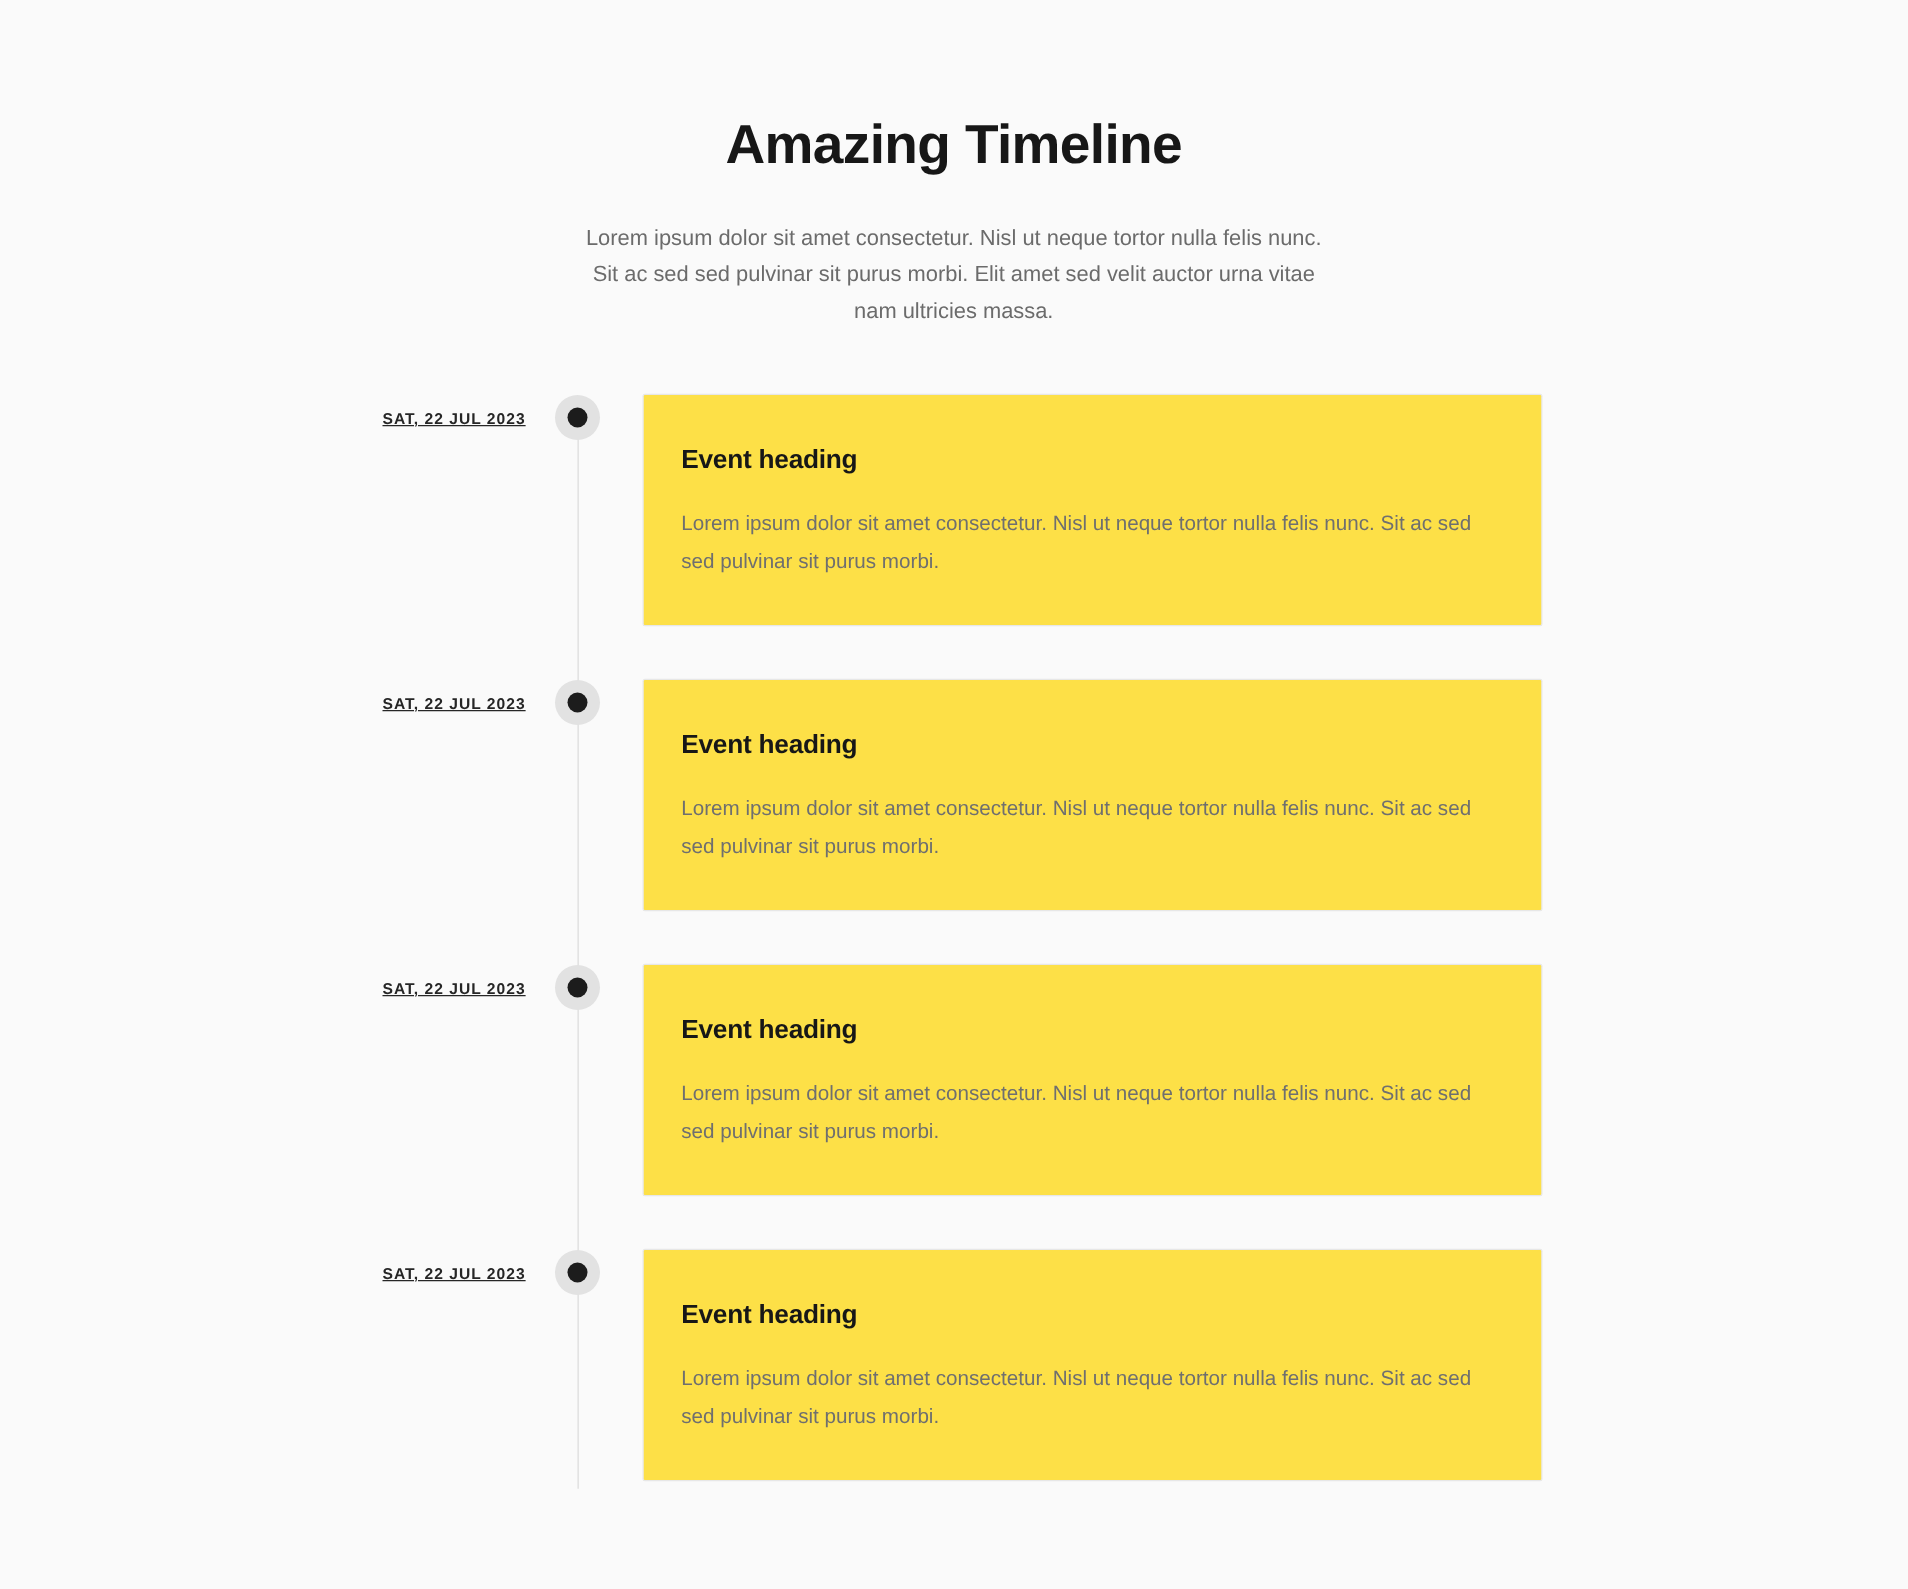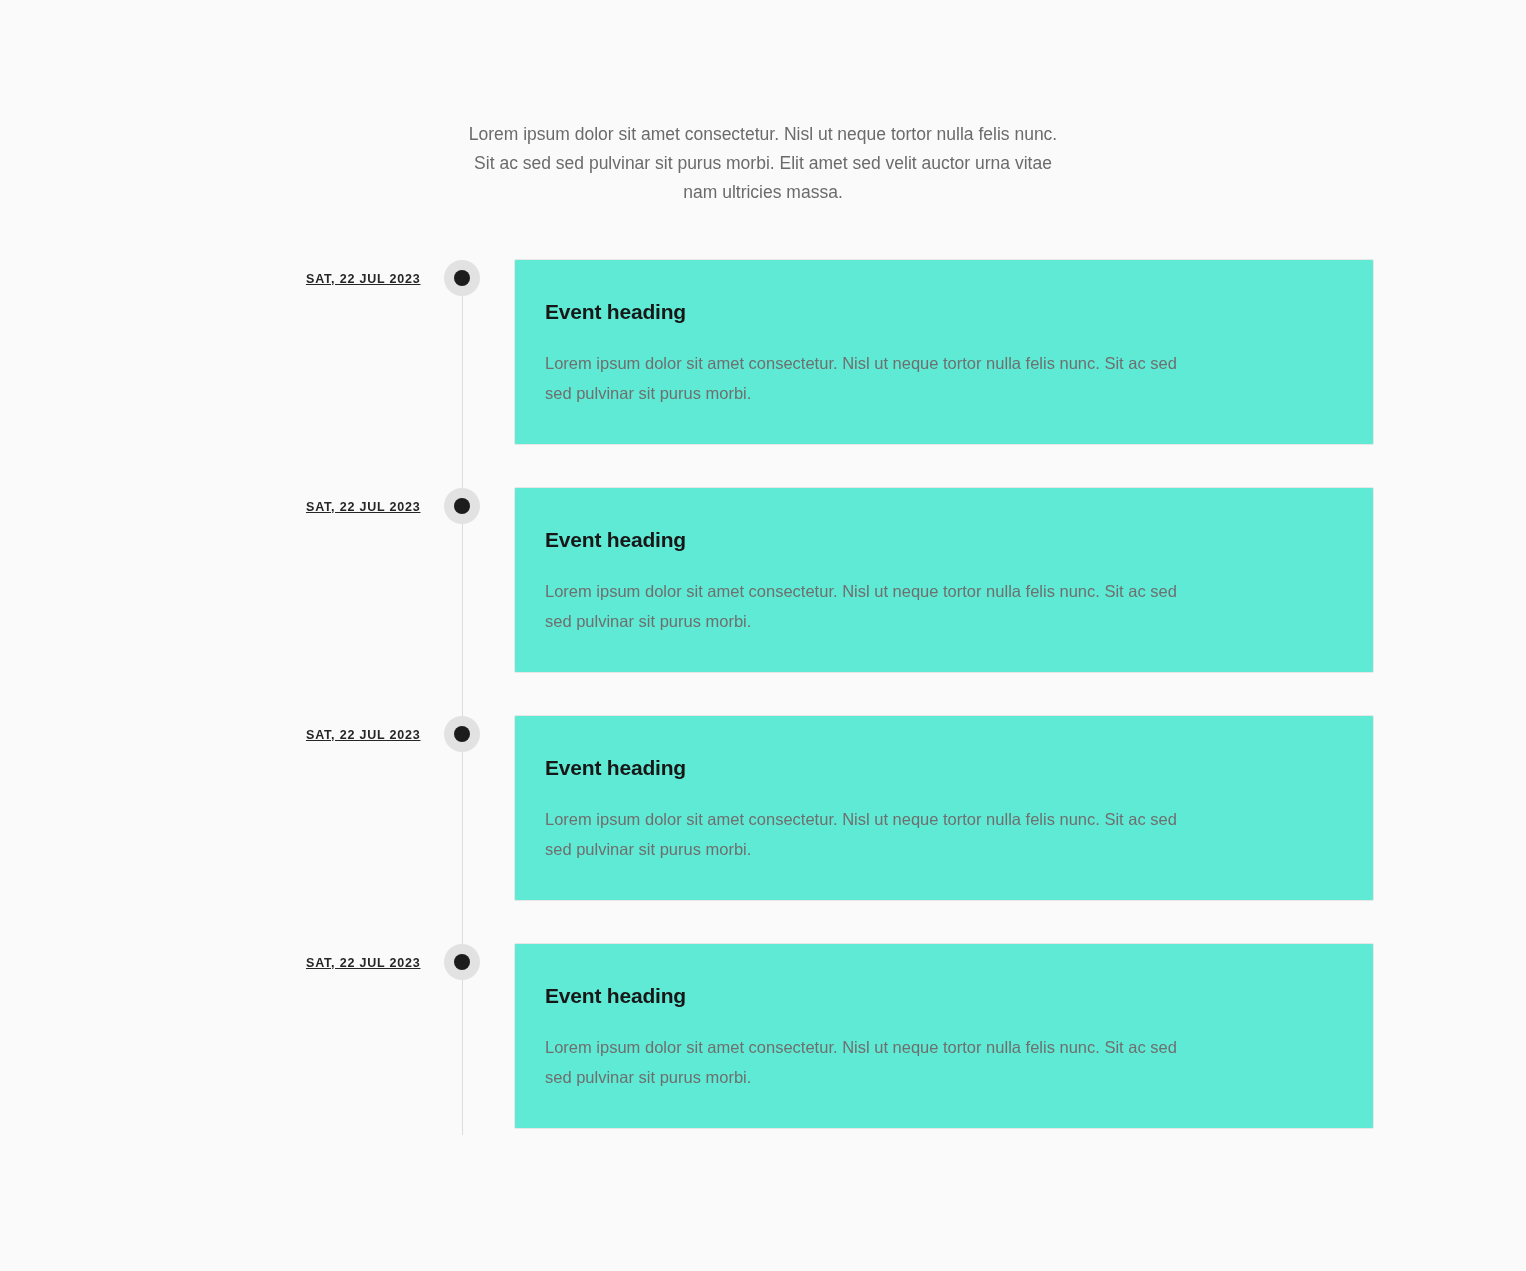--- a/index.html
+++ b/index.html
@@ -100,23 +100,23 @@
 
   .row-marker .dot {
     width: 16px;
     height: 16px;
     border-radius: 50%;
     background: #1c1c1c;
   }
 
   .event-card {
     flex: none;
-    width: 860px;
+    width: 720px;
     margin-left: 34px;
-    background: #5eead4;
+    background: #fde047;
     border: 1px solid #e7e7e7;
     border-radius: 2px;
     padding: 38px 30px 36px 30px;
   }
 
   .event-heading {
     font-size: 21px;
     line-height: 28px;
     font-weight: 700;
     color: #171717;
@@ -130,20 +130,21 @@
     color: #6f6f6f;
     max-width: 660px;
   }
 </style>
 </head>
 <body>
 
 <div class="page">
 
   <div class="header">
+    <h1 class="page-title">Amazing Timeline</h1>
     <p class="page-subtitle">Lorem ipsum dolor sit amet consectetur. Nisl ut neque tortor nulla felis nunc. Sit ac sed sed pulvinar sit purus morbi. Elit amet sed velit auctor urna vitae nam ultricies massa.</p>
   </div>
 
   <div class="timeline">
 
     <div class="timeline-rail"></div>
 
     <div class="timeline-row">
       <div class="row-date">SAT, 22 JUL 2023</div>
       <div class="row-marker">

